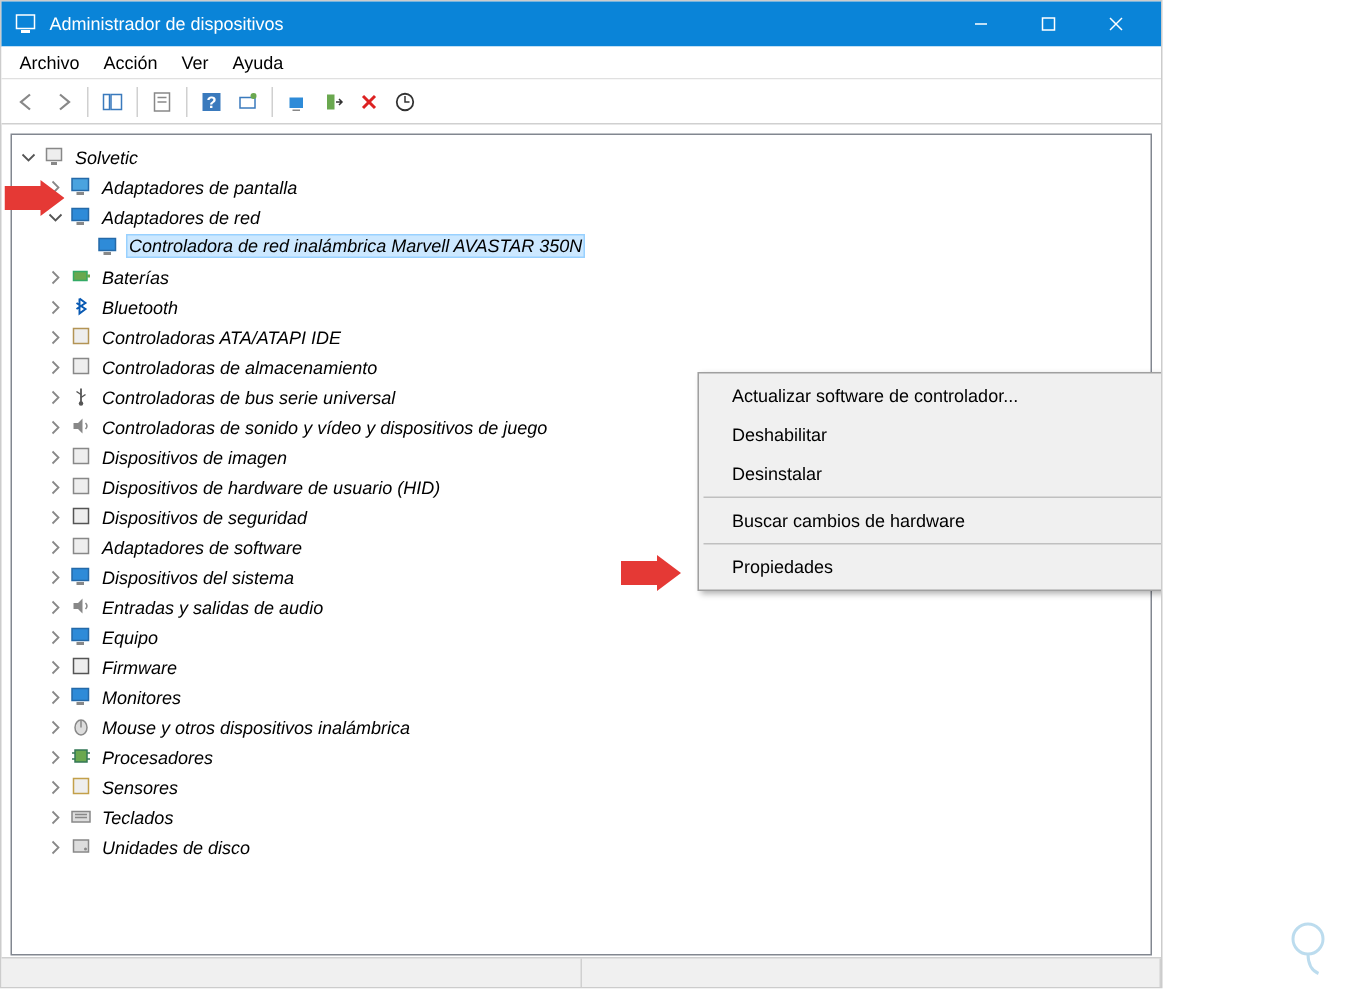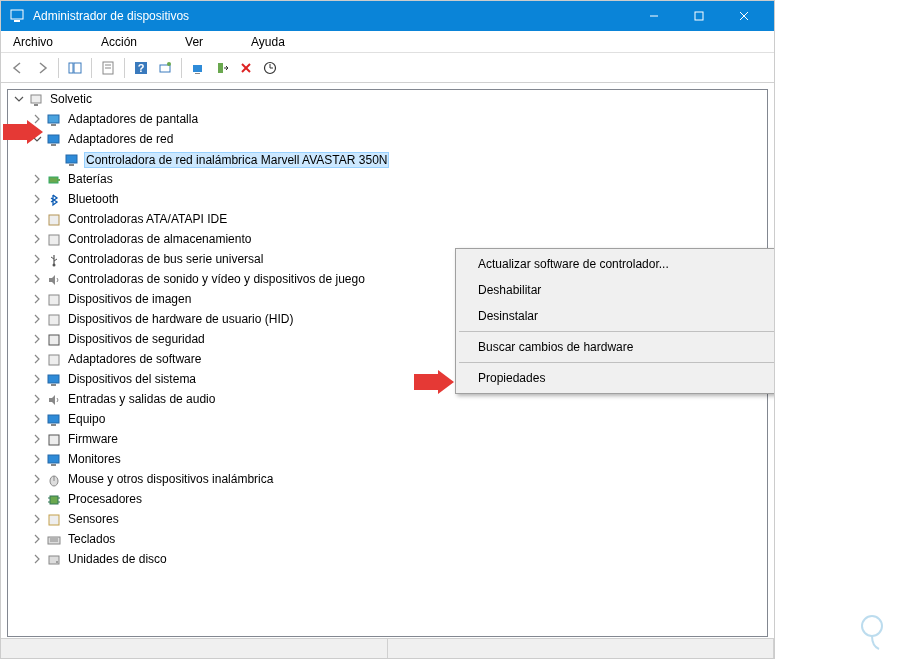--- a/index.html
+++ b/index.html
@@ -6,41 +6,41 @@
 body { background: #fff; width: 900px; height: 659px; overflow: hidden; position: relative; }
 
 .window { width: 775px; height: 659px; border: 1px solid #ccc; display: flex; flex-direction: column; }
 
 .titlebar { height: 30px; background: #0a84d8; color: #fff; display: flex; align-items: center; padding: 0 8px; font-size: 12px; }
 .titlebar .app-icon { width: 16px; height: 16px; margin-right: 8px; display: inline-flex; align-items: center; justify-content: center; }
 .titlebar .title { flex: 1; }
 .titlebar .win-controls { display: flex; }
 .titlebar .win-btn { width: 45px; height: 30px; display: flex; align-items: center; justify-content: center; cursor: pointer; }
 
-.menubar { height: 22px; background: #fff; border-bottom: 1px solid #e0e0e0; display: flex; align-items: center; padding: 0 4px; font-size: 12px; gap: 32px; }
+.menubar { height: 22px; background: #fff; border-bottom: 1px solid #e0e0e0; display: flex; align-items: center; padding: 0 4px; font-size: 12px; }
 .menubar .menu-item { padding: 2px 8px; cursor: pointer; }
 
 .toolbar { height: 30px; background: #fff; border-bottom: 1px solid #d0d0d0; display: flex; align-items: center; padding: 0 6px; gap: 2px; }
 .toolbar .tb-btn { width: 22px; height: 22px; display: flex; align-items: center; justify-content: center; cursor: pointer; border: 1px solid transparent; }
 .toolbar .tb-sep { width: 1px; height: 20px; background: #d0d0d0; margin: 0 3px; }
 
 .content { flex: 1; padding: 6px; overflow: hidden; position: relative; }
 .tree-panel { border: 1px solid #828790; height: 548px; overflow-y: auto; overflow-x: hidden; background: #fff; font-size: 12px; padding: 2px 0; }
 
-.tree-row { display: flex; align-items: flex-start; height: 20px; padding-left: 4px; white-space: nowrap; cursor: pointer; }
+.tree-row { display: flex; align-items: flex-end; height: 20px; padding-left: 4px; white-space: nowrap; cursor: pointer; font-style: italic; }
 .tree-row.selected .label-box { background: #cce8ff; border: 1px solid #99d1ff; padding: 0 1px; }
 .label-box { display: inline-block; padding: 0 2px; }
 
 .expander { width: 14px; height: 14px; display: inline-flex; align-items: center; justify-content: center; margin-right: 2px; font-size: 10px; color: #666; }
 .node-icon { width: 16px; height: 16px; margin-right: 4px; display: inline-flex; align-items: center; justify-content: center; }
 
 .status-bar { height: 20px; border-top: 1px solid #d0d0d0; background: #f0f0f0; display: flex; }
 .status-cell { flex: 1; border-right: 1px solid #d0d0d0; }
 
-.context-menu { position: absolute; top: 165px; left: 454px; width: 358px; background: #f0f0f0; border: 1px solid #a0a0a0; box-shadow: 2px 2px 4px rgba(0,0,0,0.3); font-size: 12px; padding: 2px; z-index: 100; }
+.context-menu { position: absolute; top: 165px; left: 464px; width: 358px; background: #f0f0f0; border: 1px solid #a0a0a0; box-shadow: 2px 2px 4px rgba(0,0,0,0.3); font-size: 12px; padding: 2px; z-index: 100; }
 .context-menu .cm-item { padding: 6px 20px; cursor: pointer; }
 .context-menu .cm-item.bold { font-weight: normal; }
 .context-menu .cm-sep { height: 1px; background: #c0c0c0; margin: 2px 1px; }
 
 .arrow-annotation { position: absolute; z-index: 50; }
 
 .watermark { position: absolute; bottom: 8px; right: 8px; width: 40px; height: 40px; opacity: 0.4; z-index: 200; }
 </style>
 </head>
 <body>

